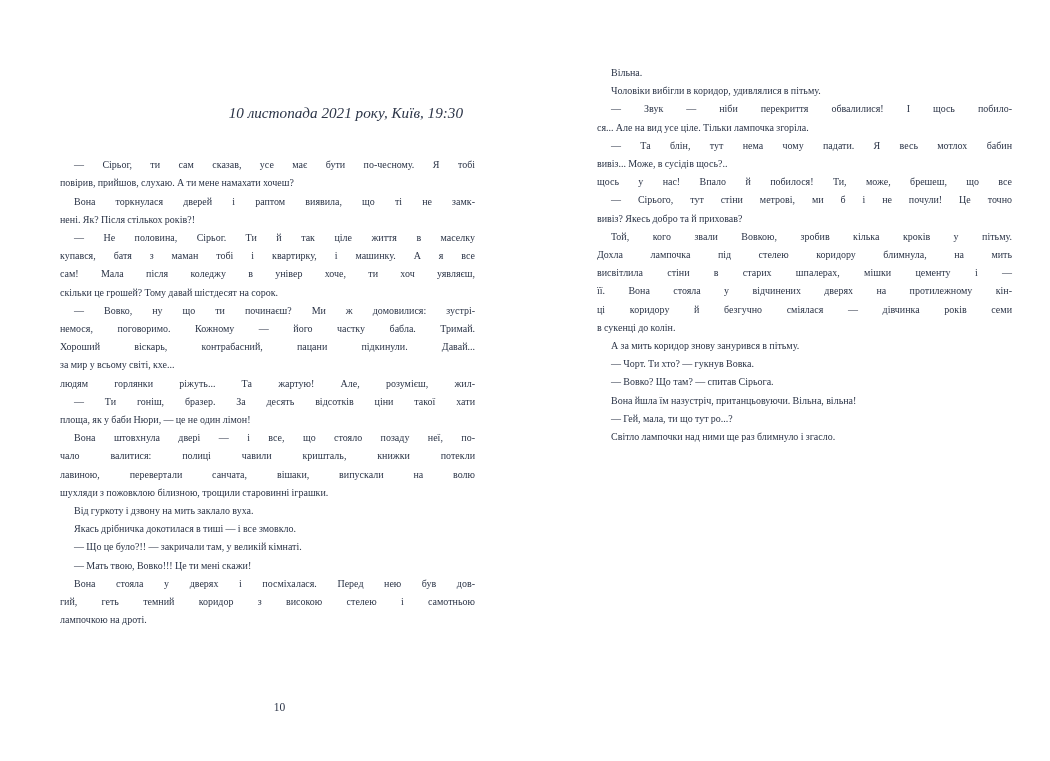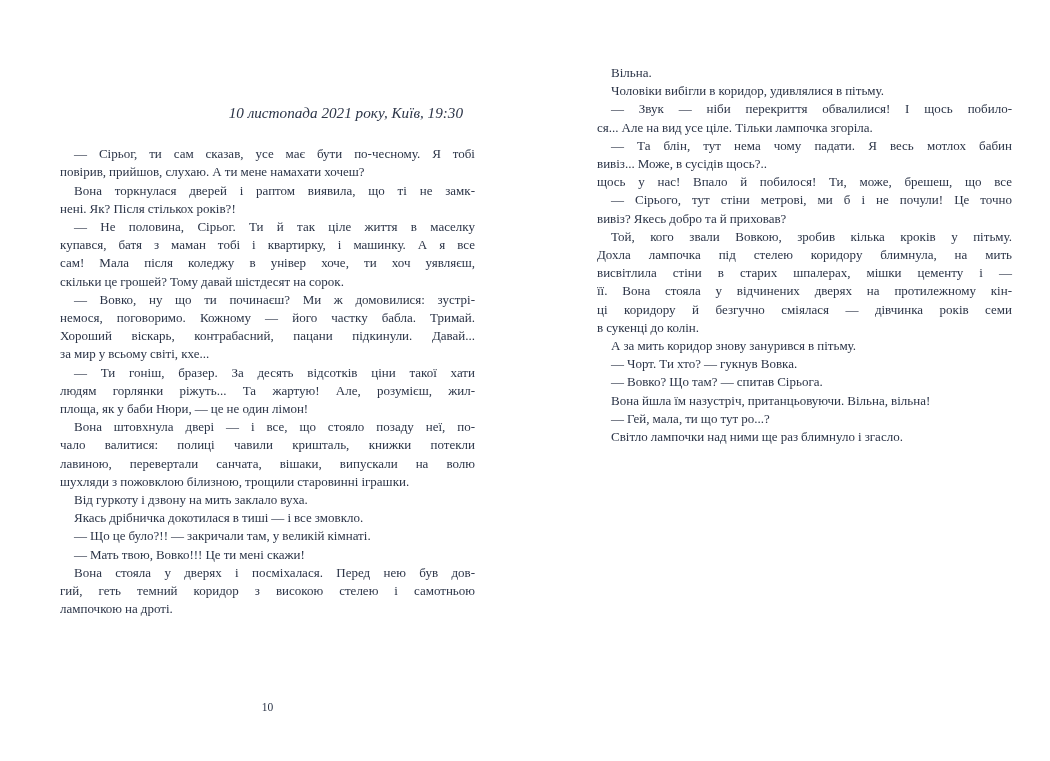--- a/index.html
+++ b/index.html
@@ -14,37 +14,37 @@
   }
   .col { position: absolute; }
   .left-col  { left: 60px;  top: 104px; width: 415px; }
   .right-col { left: 597px; top: 64px;  width: 415px; }
   .date-header {
     font-style: italic;
     text-align: right;
     padding-right: 12px;
     font-size: 15.2px;
     line-height: 18.2px;
-    margin-bottom: 23px;
+    margin-bottom: 34px;
   }
   .para { margin: 0; padding: 0; }
   .line {
-    font-size: 13px;
+    font-size: 10px;
     line-height: 18.2px;
     text-align: justify;
     text-align-last: justify;
     text-justify: inter-word;
     white-space: nowrap;
     word-spacing: -0.2px;
   }
   .line.pfirst { text-indent: 14px; }
   .line.plast  { text-align: left; text-align-last: left; }
   .page-number {
     position: absolute;
-    left: 0;
+    left: 12px;
     top: 597px;
     width: 100%;
     text-align: center;
     font-size: 11.5px;
   }
 </style>
 </head>
 <body>
 
 <div class="canvas">
@@ -66,22 +66,22 @@
           <div class="line">сам! Мала після коледжу в універ хоче, ти хоч уявляєш,</div>
           <div class="line plast">скільки це грошей? Тому давай шістдесят на сорок.</div>
         </div>
         <div class="para">
           <div class="line pfirst">— Вовко, ну що ти починаєш? Ми ж домовилися: зустрі-</div>
           <div class="line">немося, поговоримо. Кожному — його частку бабла. Тримай.</div>
           <div class="line">Хороший віскарь, контрабасний, пацани підкинули. Давай...</div>
           <div class="line plast">за мир у всьому світі, кхе...</div>
         </div>
         <div class="para">
+          <div class="line">людям горлянки ріжуть... Та жартую! Але, розумієш, жил-</div>
           <div class="line pfirst">— Ти гоніш, бразер. За десять відсотків ціни такої хати</div>
-          <div class="line">людям горлянки ріжуть... Та жартую! Але, розумієш, жил-</div>
           <div class="line plast">площа, як у баби Нюри, — це не один лімон!</div>
         </div>
         <div class="para">
           <div class="line pfirst">Вона штовхнула двері — і все, що стояло позаду неї, по-</div>
           <div class="line">чало валитися: полиці чавили кришталь, книжки потекли</div>
           <div class="line">лавиною, перевертали санчата, вішаки, випускали на волю</div>
           <div class="line plast">шухляди з пожовклою білизною, трощили старовинні іграшки.</div>
         </div>
         <div class="para">
           <div class="line pfirst plast">Від гуркоту і дзвону на мить заклало вуха.</div>

